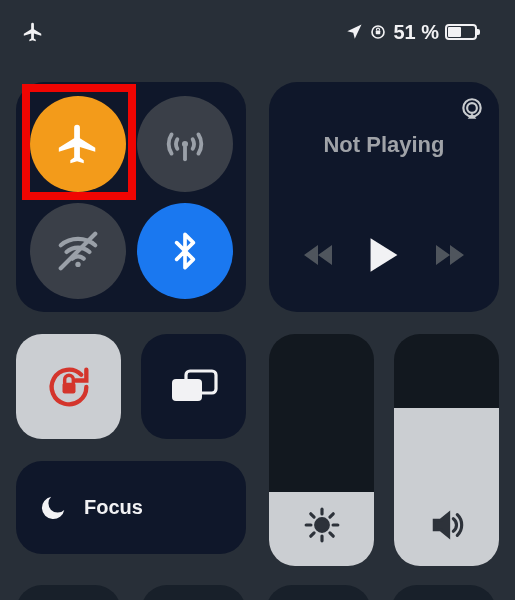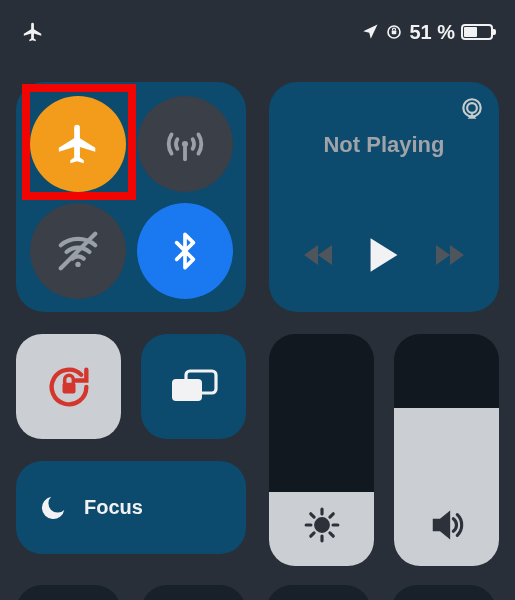--- a/index.html
+++ b/index.html
@@ -8,21 +8,21 @@
     height: 600px;
     background: #282f38;
     font-family: -apple-system, "Helvetica Neue", Helvetica, Arial, sans-serif;
     color: #f2f2f4;
     overflow: hidden;
     position: relative;
   }
   
   .status-bar {
     position: absolute;
-    top: 18px; left: 0; right: 0;
+    top: 18px; left: 0; right: 16px;
     height: 28px;
     display: flex;
     align-items: center;
     padding: 0 22px;
   }
   .status-left { display: flex; align-items: center; gap: 8px; }
   .status-right {
     margin-left: auto;
     display: flex;
     align-items: center;
@@ -59,21 +59,21 @@
     display: grid;
     grid-template-columns: 230px 230px;
     grid-auto-rows: auto;
     gap: 22px;
     justify-content: space-between;
   }
   .tile {
     border-radius: 28px;
     position: relative;
   }
-  .dark-tile { background: #0c4a6e; }
+  .dark-tile { background: #0f172a; }
   .light-tile { background: #cbced2; }
   
   .conn {
     width: 230px; height: 230px;
     display: grid;
     grid-template-columns: 1fr 1fr;
     grid-template-rows: 1fr 1fr;
     padding: 12px;
     gap: 8px;
     place-items: center;

